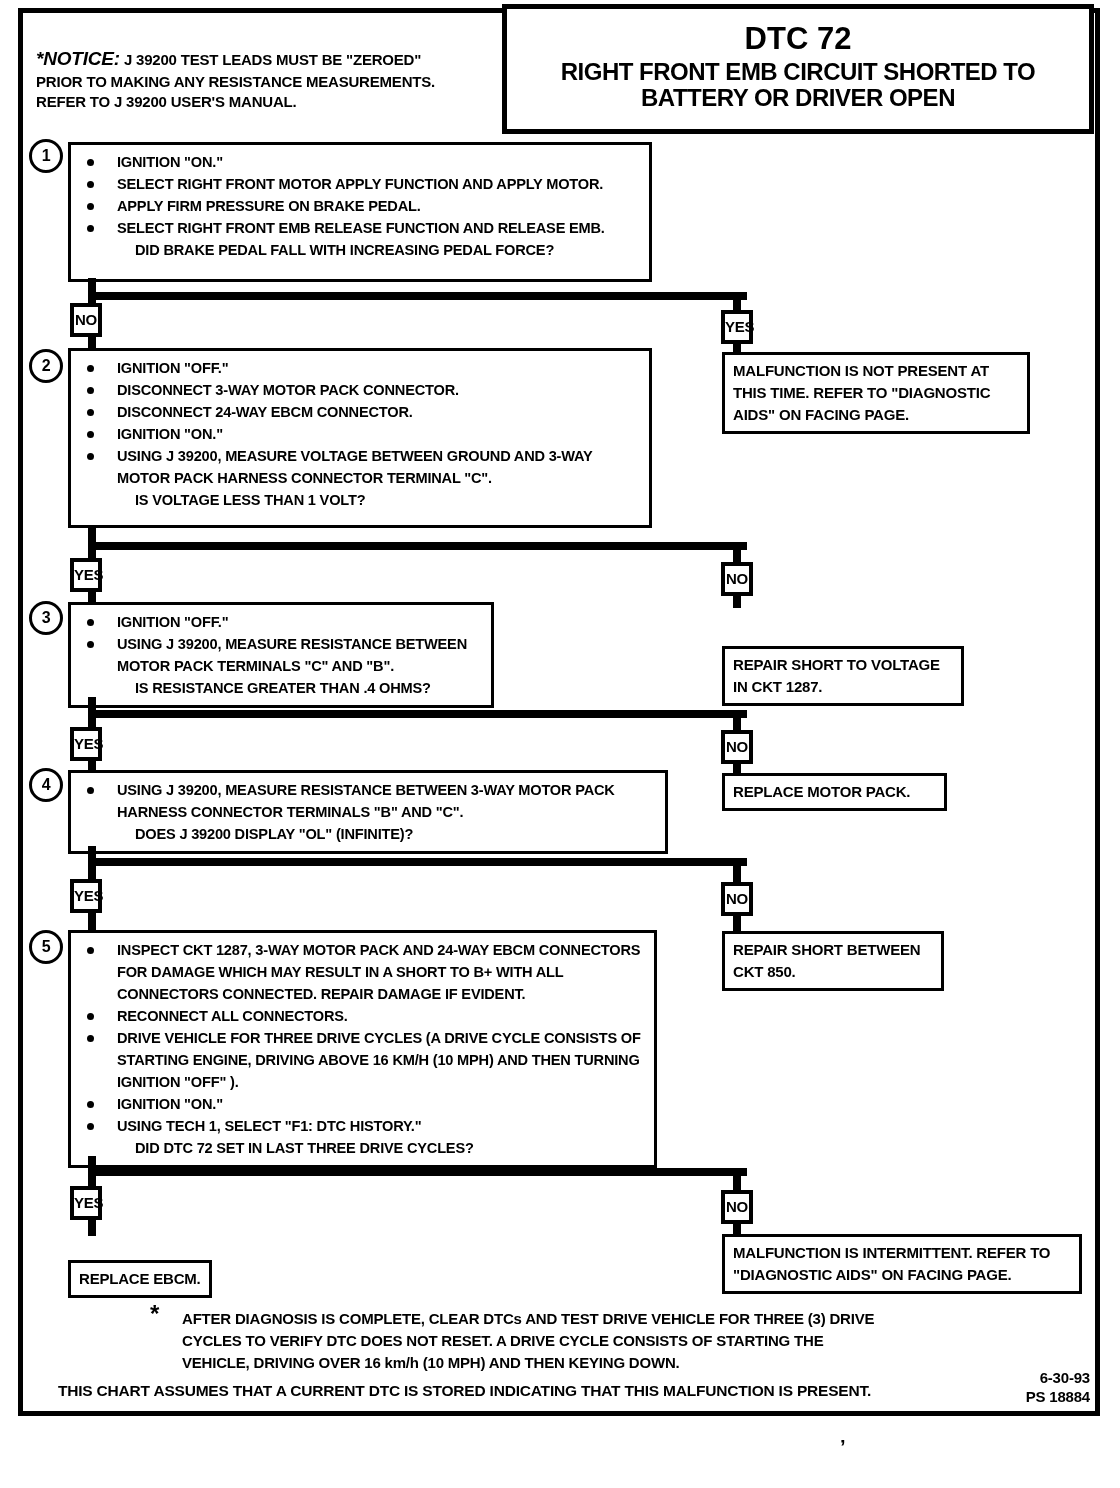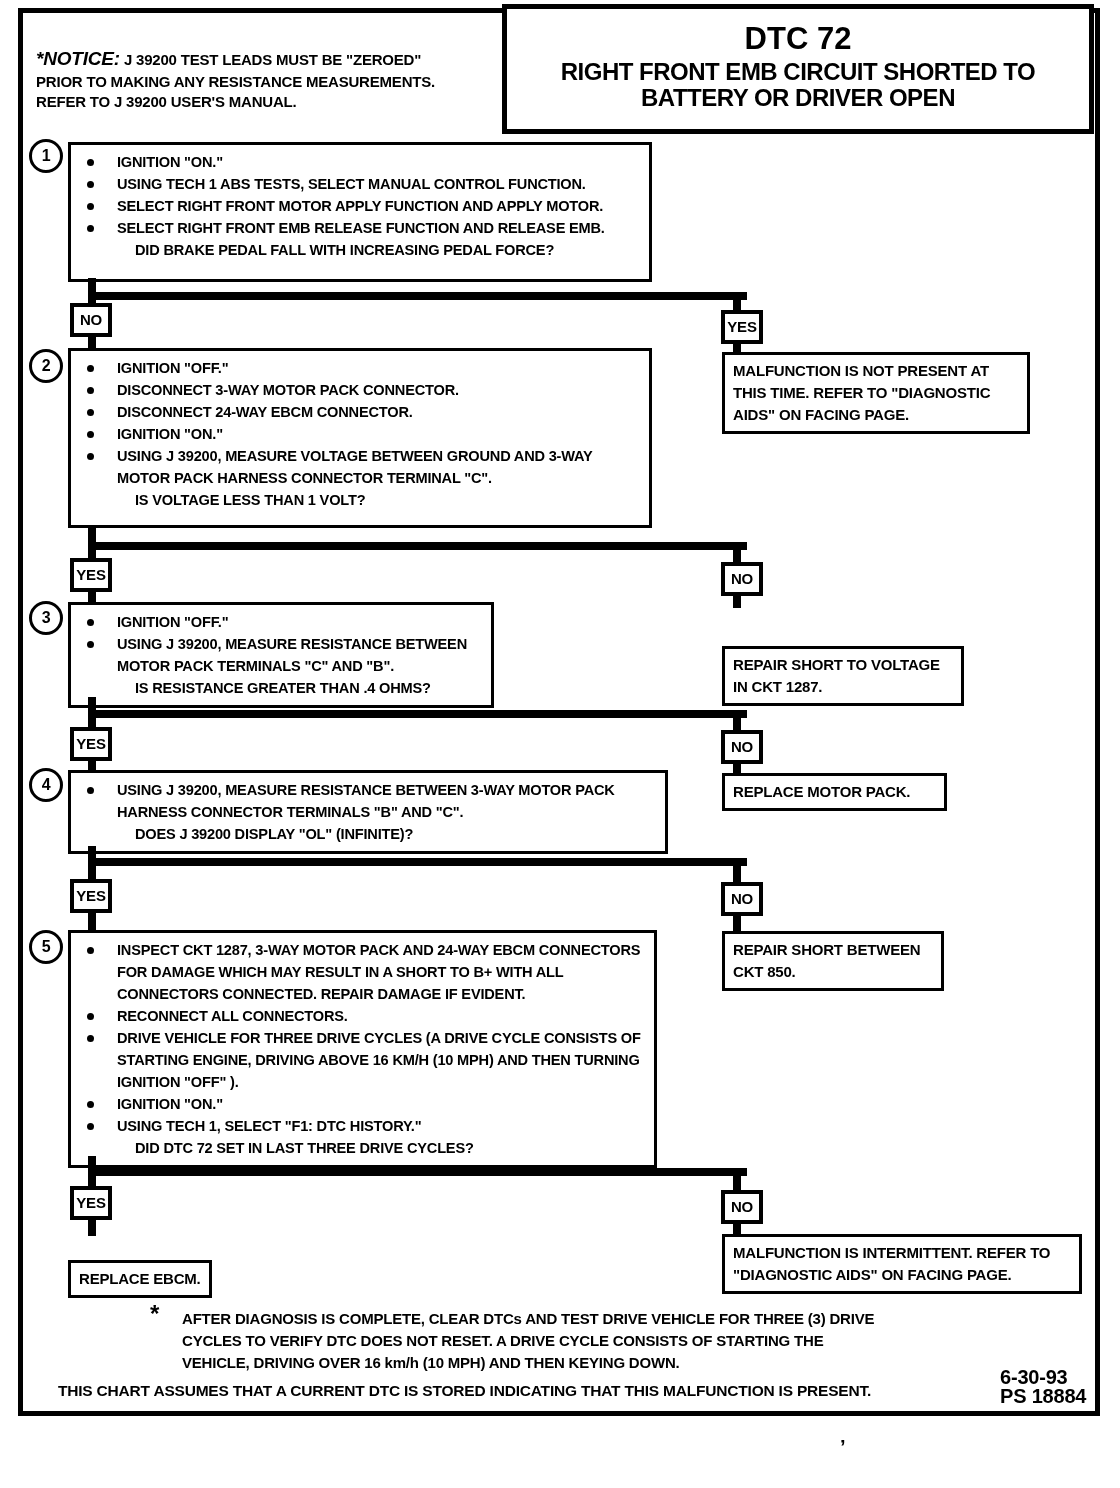--- a/index.html
+++ b/index.html
@@ -25,31 +25,31 @@
   .step-box{border:3px solid #000;background:#fff;padding:6px 8px 6px 0;font-size:14.6px;line-height:22px;}
   .line{position:relative;padding-left:46px;}
   .line .bullet{
     position:absolute;left:16px;top:8px;width:7px;height:7px;border-radius:50%;background:#000;
   }
   .line.note{padding-left:12px;}
   .line.q{padding-left:64px;}
   .hline{position:absolute;height:8px;background:#000;}
   .vline{position:absolute;width:8px;background:#000;}
   .dlabel{
-    position:absolute;box-sizing:border-box;width:42px;height:34px;border:4px solid #000;background:#fff;
+    position:absolute;box-sizing:border-box;width:32px;height:34px;border:4px solid #000;background:#fff;
     text-align:center;font-size:15px;line-height:26px;
   }
   .result{
     position:absolute;box-sizing:border-box;border:3px solid #000;background:#fff;
     padding:5px 8px;font-size:15px;line-height:22px;
   }
   .footnote-marker{left:150px;top:1300px;font-size:24px;}
   .footnote-text{left:182px;top:1308px;width:700px;font-size:15px;line-height:22px;}
   .footer-note{left:58px;top:1382px;font-size:15.5px;}
-  .date-block{left:1000px;top:1368px;width:90px;text-align:left;font-size:20px;line-height:19px;}
+  .date-block{left:1000px;top:1368px;width:90px;text-align:right;font-size:15px;line-height:19px;}
   .stray{left:840px;top:1436px;font-size:20px;}
 </style>
 </head>
 <body>
 
 <div class="page">
 
   <div class="abs outer-border"></div>
 
   <div class="abs notice">
@@ -60,22 +60,22 @@
   </div>
 
   <div class="abs title-box">
     <div class="title-code">DTC 72</div>
     <div class="title-name">RIGHT FRONT EMB CIRCUIT SHORTED TO BATTERY OR DRIVER OPEN</div>
   </div>
 
   <div class="abs step-circle" style="left:29px;top:139px;">1</div>
   <div class="abs step-box" style="left:68px;top:142px;width:584px;min-height:140px;">
     <div class="line"><span class="bullet"></span><span>IGNITION "ON."</span></div>
-    <div class="line"><span class="bullet"></span><span>USING TECH 1 ABS TESTS, SELECT MANUAL CONTROL FUNCTION.</span></div>
     <div class="line"><span class="bullet"></span><span>SELECT RIGHT FRONT MOTOR APPLY FUNCTION AND APPLY MOTOR.</span></div>
+    <div class="line"><span class="bullet"></span><span>APPLY FIRM PRESSURE ON BRAKE PEDAL.</span></div>
     <div class="line"><span class="bullet"></span><span>SELECT RIGHT FRONT EMB RELEASE FUNCTION AND RELEASE EMB.</span></div>
     <div class="line q"><span>DID BRAKE PEDAL FALL WITH INCREASING PEDAL FORCE?</span></div>
   </div>
 
   <div>
     <div class="vline" style="left:88px;top:278px;height:16px;"></div>
     <div class="hline" style="left:88px;top:292px;width:659px;"></div>
     <div class="vline" style="left:88px;top:300px;height:50px;"></div>
     <div class="dlabel" style="left:70px;top:303px;">NO</div>
     <div class="vline" style="left:733px;top:300px;height:12px;"></div>

